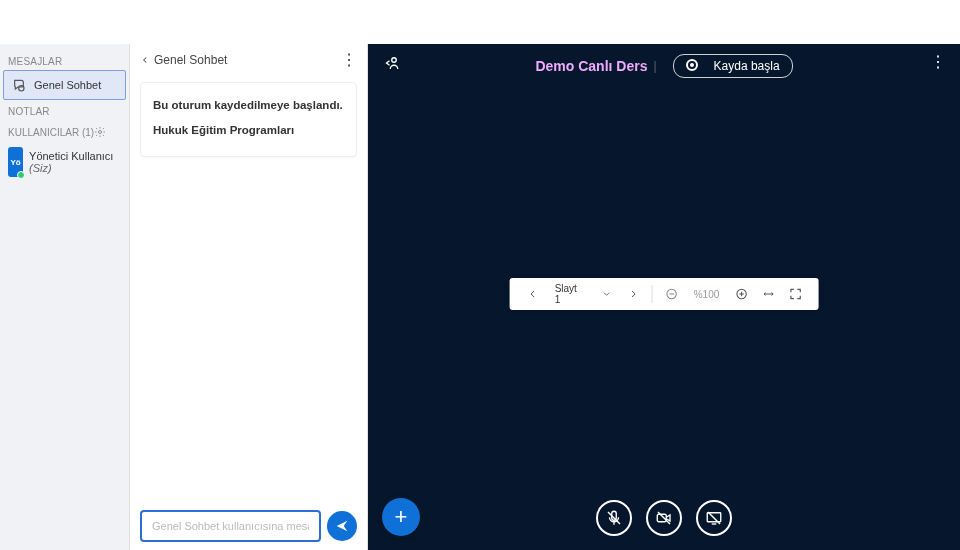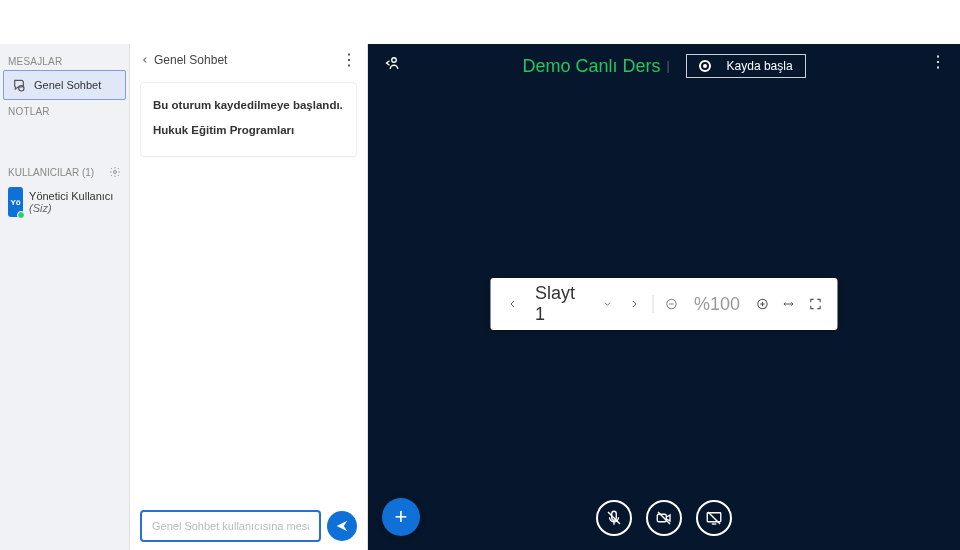--- a/index.html
+++ b/index.html
@@ -4,21 +4,21 @@
 <style>
   * { box-sizing: border-box; margin: 0; padding: 0; }
   body { font-family: -apple-system, BlinkMacSystemFont, "Segoe UI", Arial, sans-serif; font-size: 12px; color: #333; width: 960px; height: 550px; overflow: hidden; background: #fff; }
   .app { display: flex; width: 960px; height: 550px; padding-top: 44px; }
   
   .sidebar { width: 130px; background: #f1f2f6; border-right: 1px solid #e0e0e0; display: flex; flex-direction: column; padding-top: 6px; }
   .sidebar-header { font-size: 10px; color: #888; padding: 6px 8px 3px 8px; text-transform: uppercase; letter-spacing: .2px; }
   .sidebar-item { display: flex; align-items: center; gap: 6px; padding: 6px 8px; cursor: pointer; font-size: 11px; color: #333; }
   .sidebar-item.active { background: #e0e8f8; border: 1px solid #7aa0e0; margin: 0 3px; border-radius: 2px; }
   .sidebar-item .ico { width: 16px; height: 16px; display: flex; align-items: center; justify-content: center; color: #555; }
-  .users-header { display: flex; align-items: center; justify-content: space-between; padding: 6px 8px 3px 8px; margin-top: 40px; }
+  .users-header { display: flex; align-items: center; padding: 6px 8px 3px 8px; }
   .users-header .lbl { font-size: 10px; color: #888; text-transform: uppercase; }
   .avatar { width: 18px; height: 30px; background: #0F70D7; color: #fff; font-size: 8px; display: flex; align-items: center; justify-content: center; border-radius: 3px; font-weight: 600; position: relative; }
   .avatar::after { content: ""; position: absolute; right: -2px; bottom: -2px; width: 6px; height: 6px; background: #2ecc71; border: 1px solid #fff; border-radius: 50%; }
   .you-italic { font-style: italic; color: #666; }
   
   .chat-panel { width: 238px; background: #fff; display: flex; flex-direction: column; border-right: 1px solid #e0e0e0; }
   .chat-header { display: flex; align-items: center; justify-content: space-between; padding: 8px 10px; font-size: 12px; color: #444; }
   .chat-header-left { display: flex; align-items: center; gap: 4px; cursor: pointer; }
   .kebab { font-size: 16px; color: #333; cursor: pointer; line-height: 1; }
   .msg-box { margin: 6px 10px; border: 1px solid #eee; border-radius: 4px; padding: 12px; font-size: 11.5px; line-height: 1.8; box-shadow: 0 1px 1px rgba(0,0,0,0.03); }
@@ -26,27 +26,27 @@
   .chat-spacer { flex: 1; }
   .chat-input-row { display: flex; align-items: center; gap: 6px; padding: 8px 10px; }
   .chat-input { flex: 1; border: 2px solid #2a6fd6; border-radius: 4px; padding: 8px 10px; font-size: 11px; color: #999; outline: none; }
   .chat-input::placeholder { color: #bbb; }
   .send-btn { width: 30px; height: 30px; border-radius: 50%; background: #0F70D7; display: flex; align-items: center; justify-content: center; cursor: pointer; }
   .send-btn svg { fill: #fff; }
   
   .present { flex: 1; background: #06172D; position: relative; color: #fff; }
   .pres-top { display: flex; align-items: center; justify-content: center; padding: 10px 14px; position: relative; height: 44px; }
   .pres-top-left { position: absolute; left: 14px; top: 10px; display: flex; align-items: center; }
-  .pres-title { font-size: 18px; color: #22c55e; }
-  .record-btn { margin-left: 10px; display: flex; align-items: center; gap: 16px; border: 1.5px solid rgba(255,255,255,0.8); border-radius: 0; padding: 4px 12px; font-size: 12px; cursor: pointer; }
+  .pres-title { font-size: 14px; color: #f0abfc; font-weight: bold; }
+  .record-btn { margin-left: 10px; display: flex; gap: 16px; border: 1.5px solid rgba(255,255,255,0.8); border-radius: 11px; padding: 4px 12px; font-size: 12px; cursor: pointer; }
   .record-dot { width: 12px; height: 12px; border: 2px solid #fff; border-radius: 50%; position: relative; }
   .record-dot::after { content: ""; position: absolute; inset: 2px; background: #fff; border-radius: 50%; }
   .pres-top-right { position: absolute; right: 14px; top: 10px; }
   .pres-divider { color: rgba(255,255,255,0.3); margin: 0 6px; }
-  .slide-toolbar { position: absolute; left: 50%; transform: translateX(-50%); top: 234px; background: #fff; color: #333; display: flex; align-items: center; gap: 10px; padding: 5px 14px; border-radius: 3px; font-size: 18px; box-shadow: 0 1px 4px rgba(0,0,0,0.25); }
+  .slide-toolbar { position: absolute; left: 50%; transform: translateX(-50%); top: 234px; background: #fff; color: #333; display: flex; align-items: center; gap: 10px; padding: 5px 14px; border-radius: 3px; font-size: 10px; box-shadow: 0 1px 4px rgba(0,0,0,0.25); }
   .tb-btn { width: 18px; height: 18px; display: flex; align-items: center; justify-content: center; cursor: pointer; color: #555; }
   .tb-text { color: #333; padding: 0 4px; }
   .tb-sep { width: 1px; height: 18px; background: #ddd; }
   .bottom-controls { position: absolute; left: 50%; transform: translateX(-50%); bottom: 14px; display: flex; gap: 14px; }
   .circ-btn { width: 36px; height: 36px; border-radius: 50%; border: 2px solid #fff; display: flex; align-items: center; justify-content: center; cursor: pointer; }
   .circ-btn svg { stroke: #fff; }
   .fab { position: absolute; left: 14px; bottom: 14px; width: 38px; height: 38px; border-radius: 50%; background: #0F70D7; display: flex; align-items: center; justify-content: center; font-size: 22px; color: #fff; cursor: pointer; box-shadow: 0 2px 6px rgba(0,0,0,0.3); }
   svg { display: block; }
 </style>
 </head>

